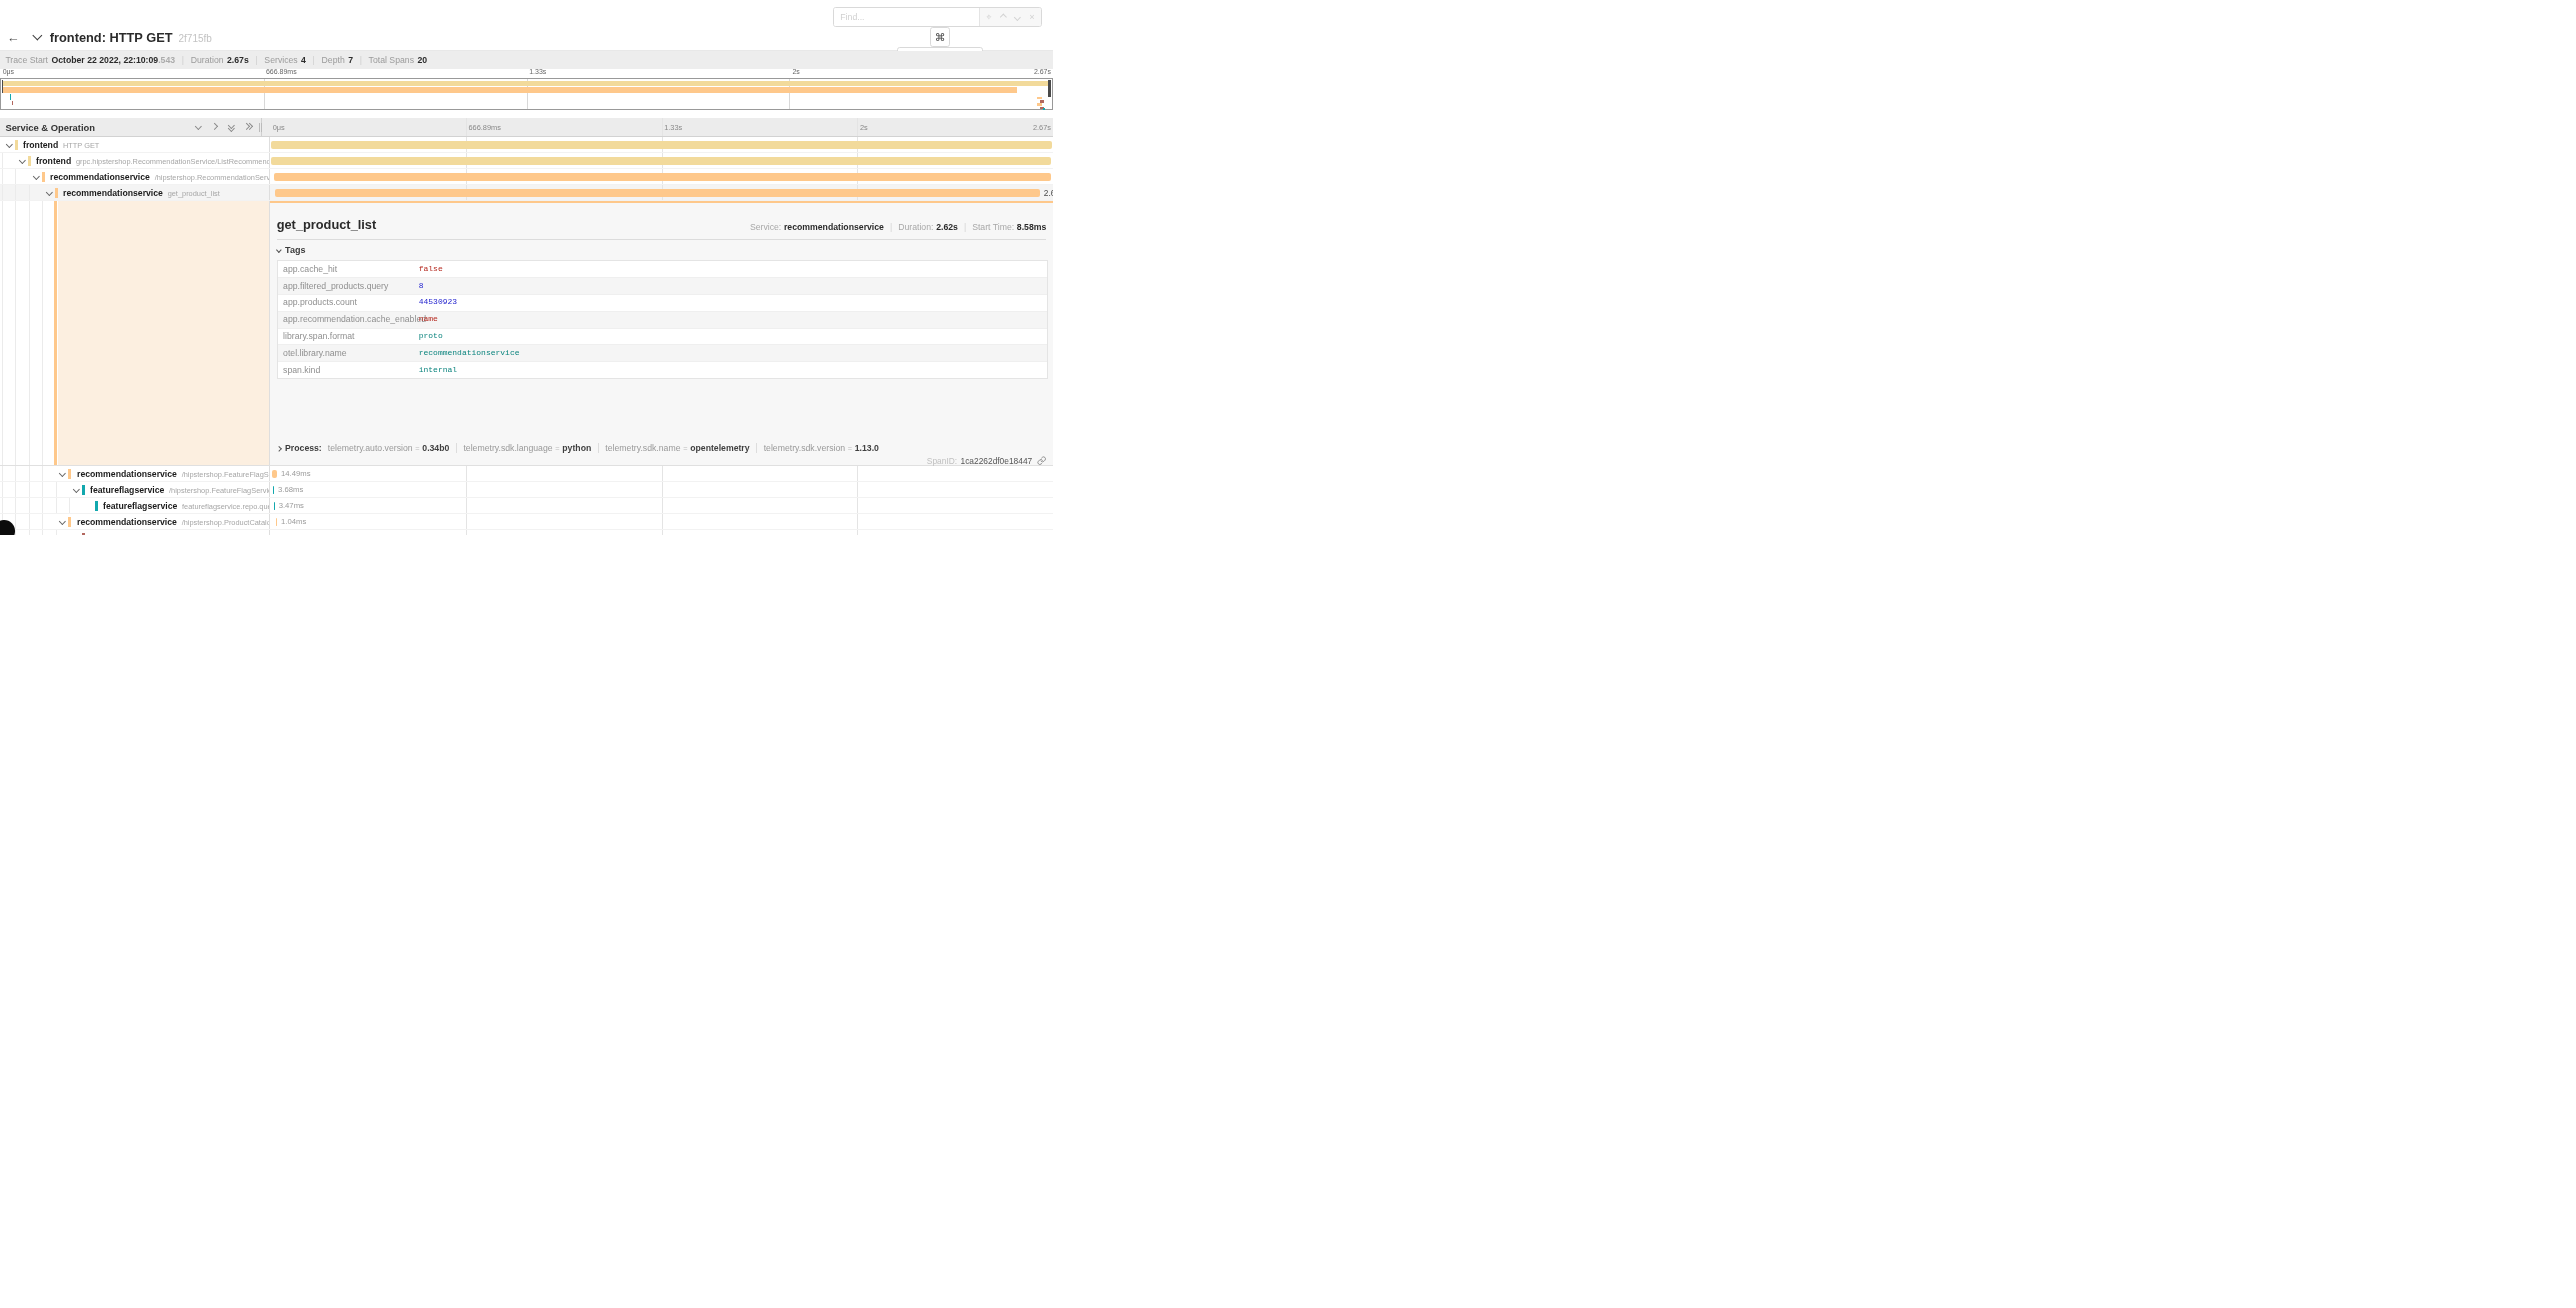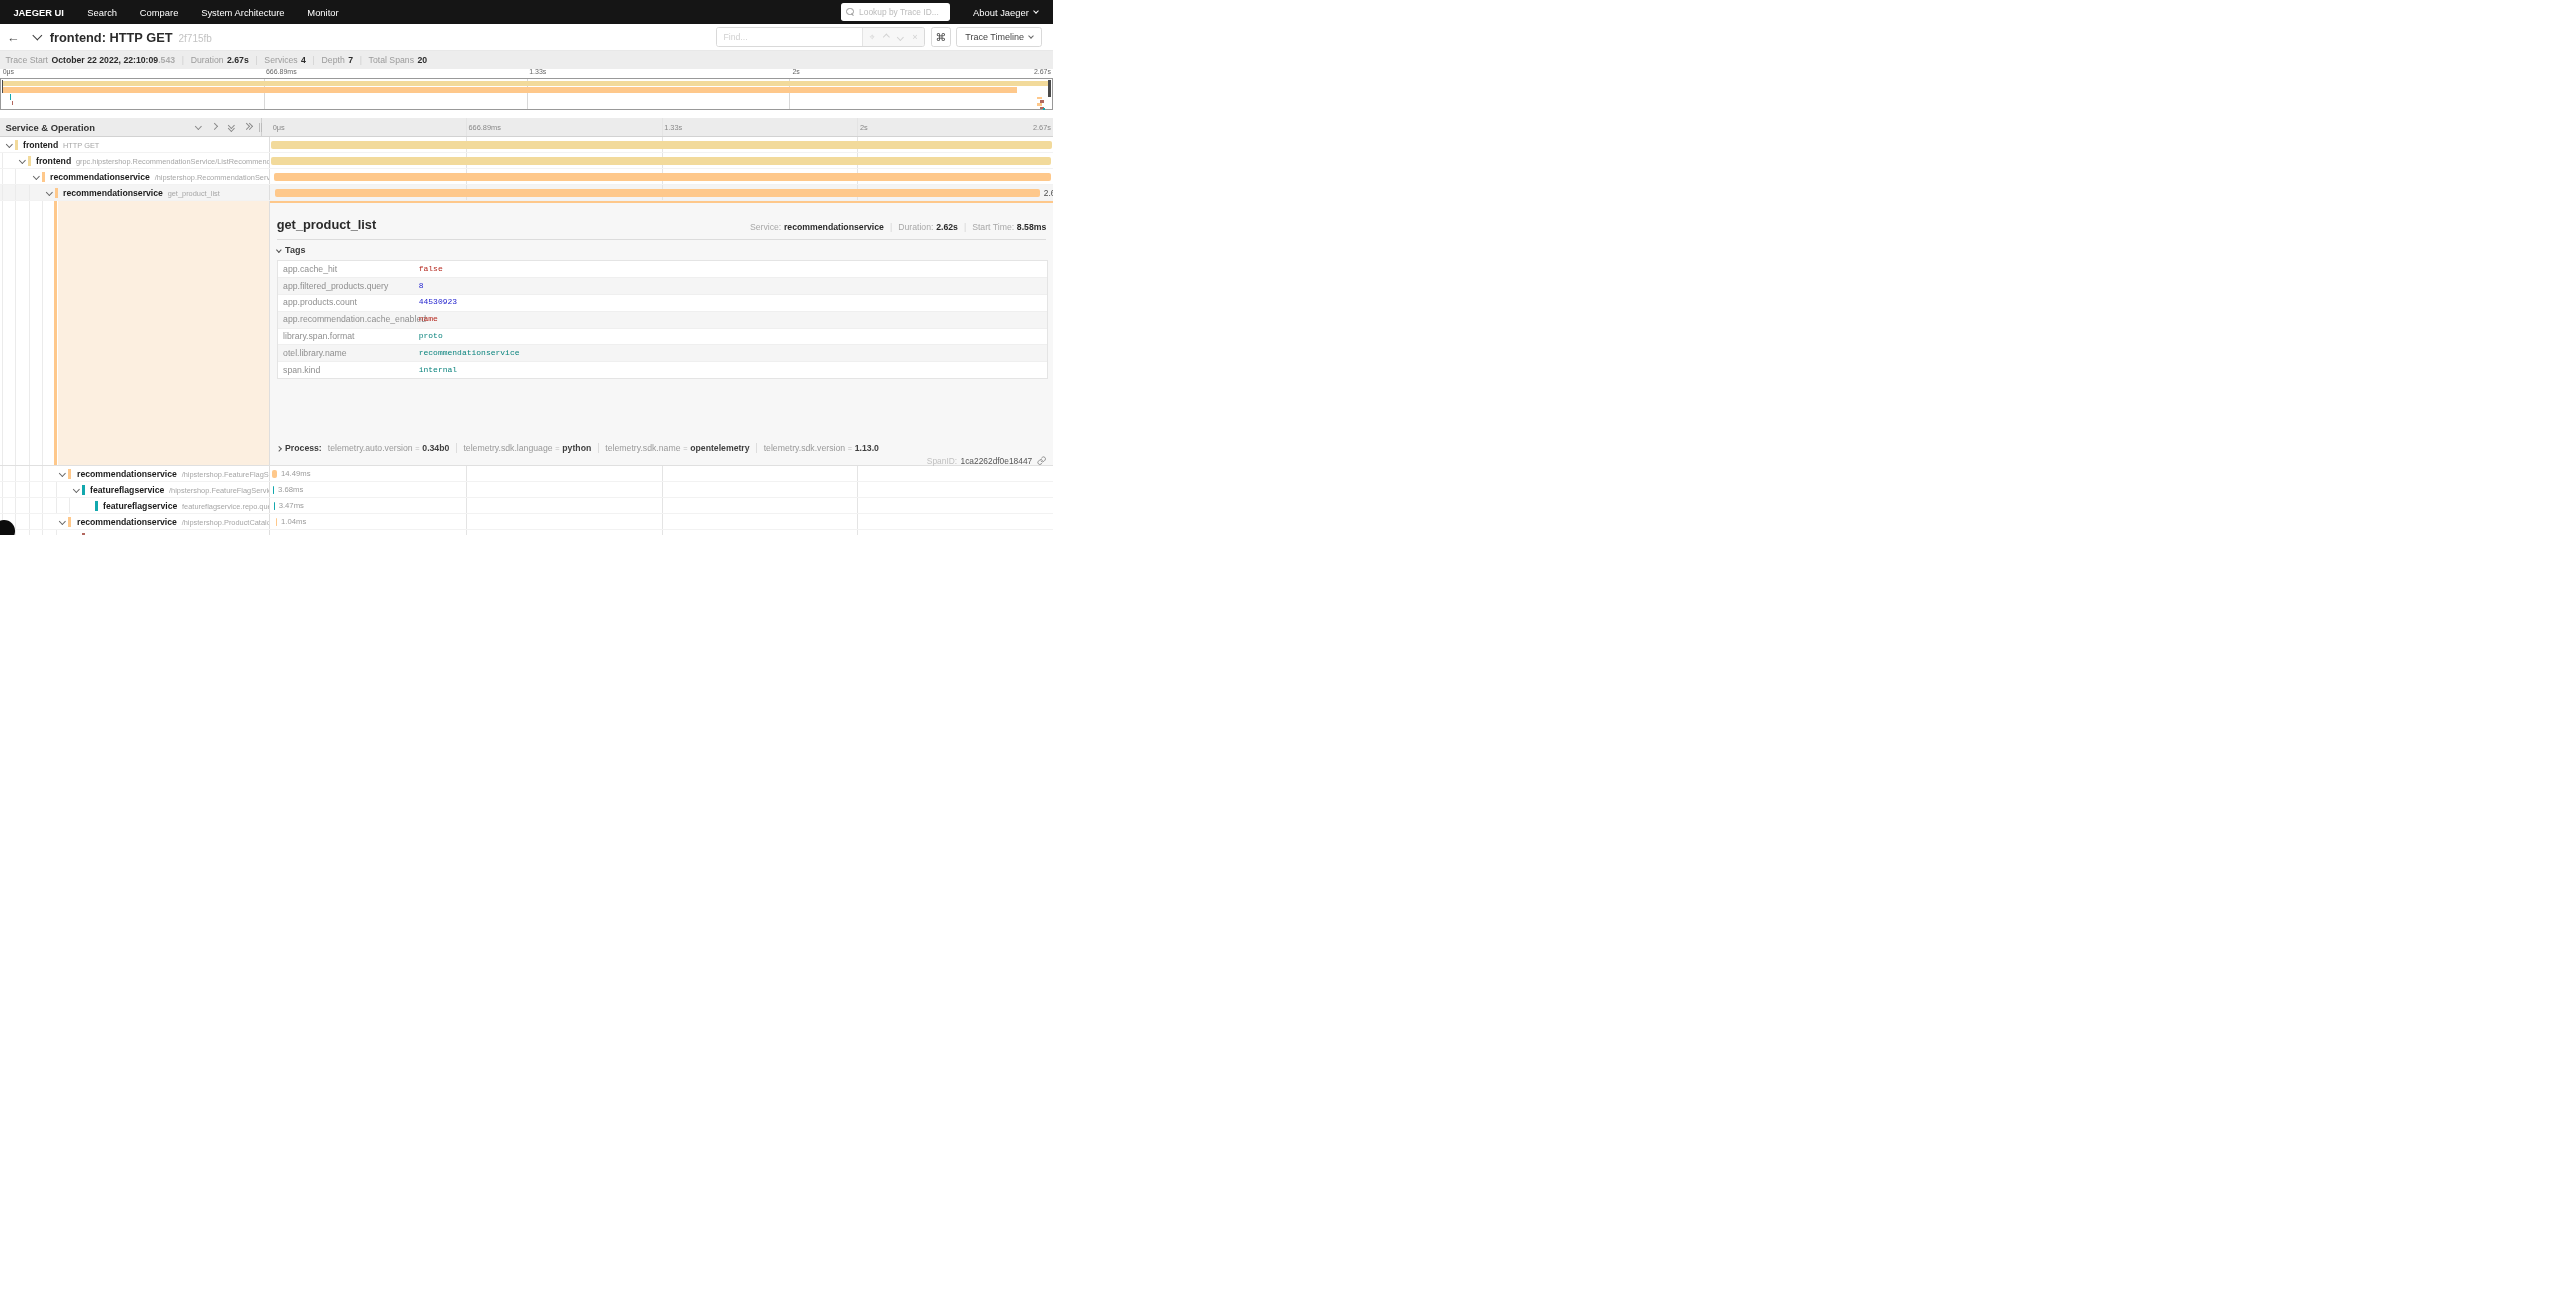--- a/index.html
+++ b/index.html
@@ -30,21 +30,21 @@
   .chev.white { border-color:#fff; width:4px; height:4px; margin-left:5.4px; margin-top:-2px; }
 
   
   .trace-header { position:absolute; top:24px; left:0; width:100%; height:27px; background:#fff;
     border-bottom:0.7px solid #e8e8e8; display:flex; align-items:center; }
   .back-btn { width:27px; text-align:center; font-size:12.8px; color:#444; cursor:pointer; }
   .title-chev { width:6.7px; height:6.7px; border-right:1.3px solid #3c3c3c; border-bottom:1.3px solid #3c3c3c;
     transform:rotate(45deg); margin:-2.7px 9.4px 0 6.7px; cursor:pointer; }
   .trace-title { font-size:12.8px; font-weight:bold; color:#2b2b2b; }
   .trace-id { font-size:10px; color:#c3c3c3; margin-left:6px; font-weight:normal; }
-  .header-right { margin-left:auto; display:flex; align-items:center; margin-right:10.7px; }
+  .header-right { margin-left:auto; display:flex; align-items:center; margin-right:10.7px;flex-direction:column; }
   .find-group { display:flex; height:20px; border:0.7px solid #d9d9d9; border-radius:2.7px; overflow:hidden; }
   .find-group input { border:none; outline:none; width:145px; padding:0 6.7px; font-size:8.7px; color:#333; }
   .find-group input::placeholder { color:#d0d0d0; }
   .find-icons { display:flex; align-items:center; background:#f7f7f7; border-left:0.7px solid #e4e4e4;
     padding:0 6.7px; gap:9.4px; }
   .find-icons .ic { color:#d3d3d3; font-size:9.4px; line-height:1; cursor:pointer; }
   .find-icons .chev { border-color:#d3d3d3; }
   .sq-btn { width:20px; height:20px; border:0.7px solid #d9d9d9; border-radius:2.7px; margin-left:5.4px;
     display:flex; align-items:center; justify-content:center; font-size:10.7px; color:#3c3c3c; cursor:pointer; }
   .view-btn { height:20px; border:0.7px solid #d9d9d9; border-radius:2.7px; margin-left:5.4px; padding:0 8px;
@@ -145,39 +145,20 @@
   .link-icon { margin-left:4.7px; cursor:pointer; display:flex; }
 
   .corner { position:absolute; left:-6.7px; bottom:-6.7px; width:21.5px; height:21.5px; background:#0c0c0c;
     border-radius:50%; z-index:60; }
 </style>
 </head>
 <body>
 
 <div class="page">
 
-  <div class="topnav">
-    <div class="brand">JAEGER UI</div>
-    <div id="nav-items" style="display:flex;">
-        <div class="nav-item">Search</div>
-        <div class="nav-item">Compare</div>
-        <div class="nav-item">System Architecture</div>
-        <div class="nav-item">Monitor</div>
-      </div>
-    <div class="topnav-right">
-      <div class="nav-search">
-        <span class="mag"></span>
-        <input placeholder="Lookup by Trace ID..." style="">
-      </div>
-      <div class="about">
-        <span>About Jaeger</span>
-        <span class="chev white"></span>
-      </div>
-    </div>
-  </div>
 
   <div class="trace-header">
     <div class="back-btn">←</div>
     <div class="title-chev"></div>
     <div class="trace-title">
       <span>frontend: HTTP GET</span><span class="trace-id">2f715fb</span>
     </div>
     <div class="header-right">
       <div class="find-group">
         <input placeholder="Find..." style="">

